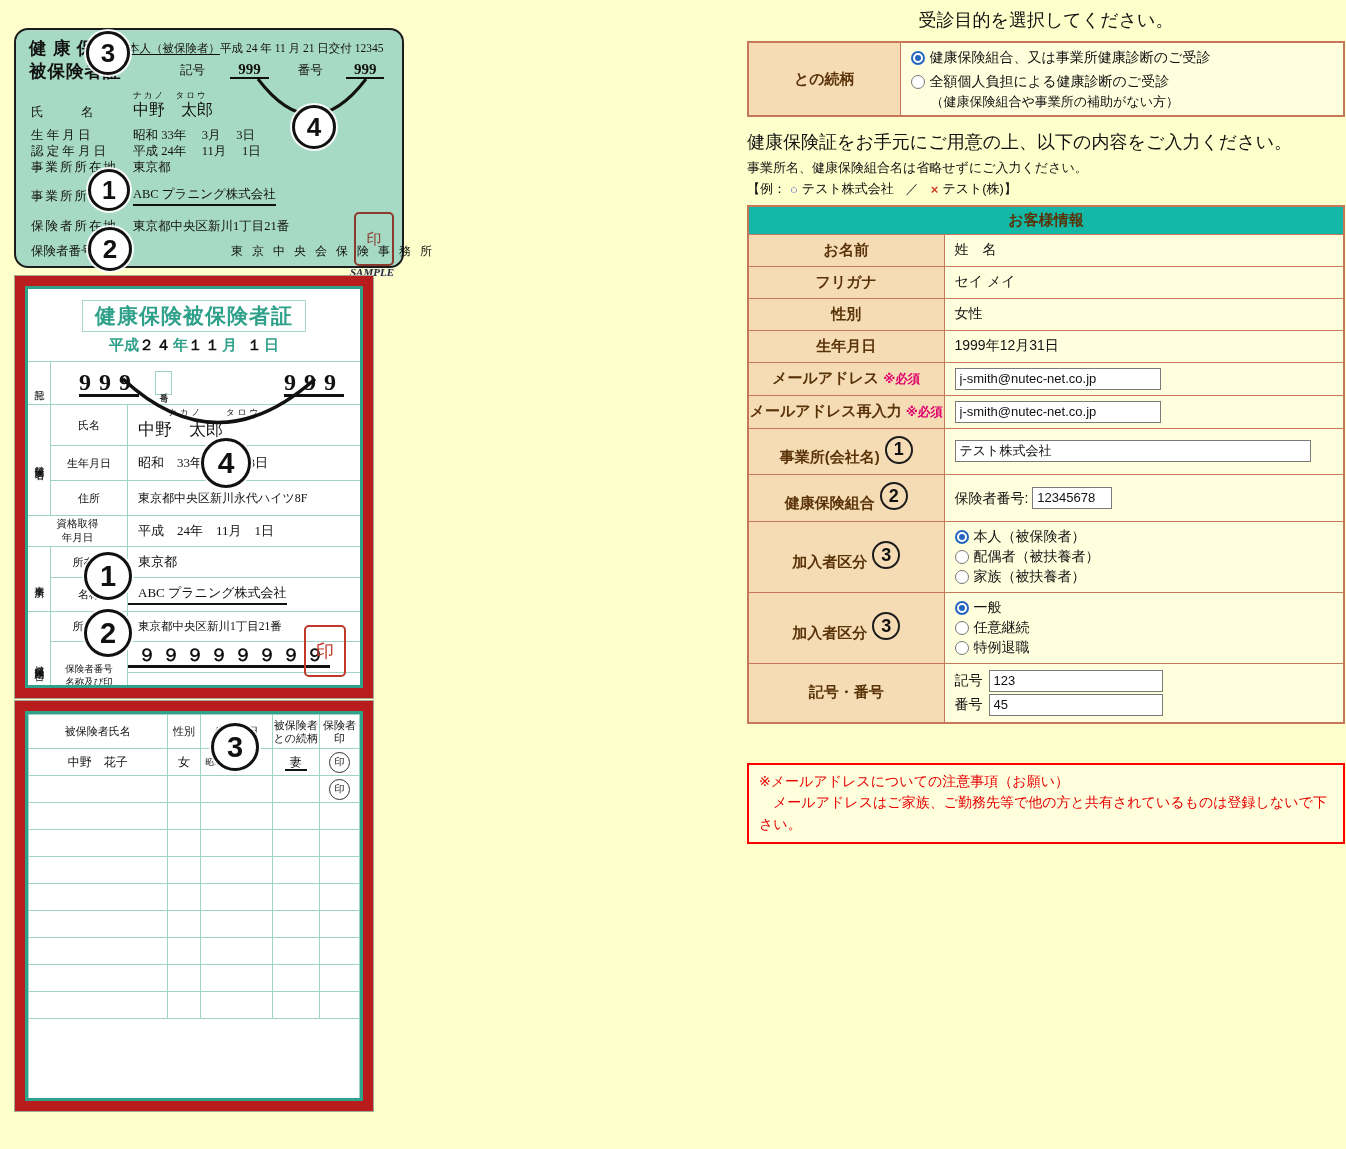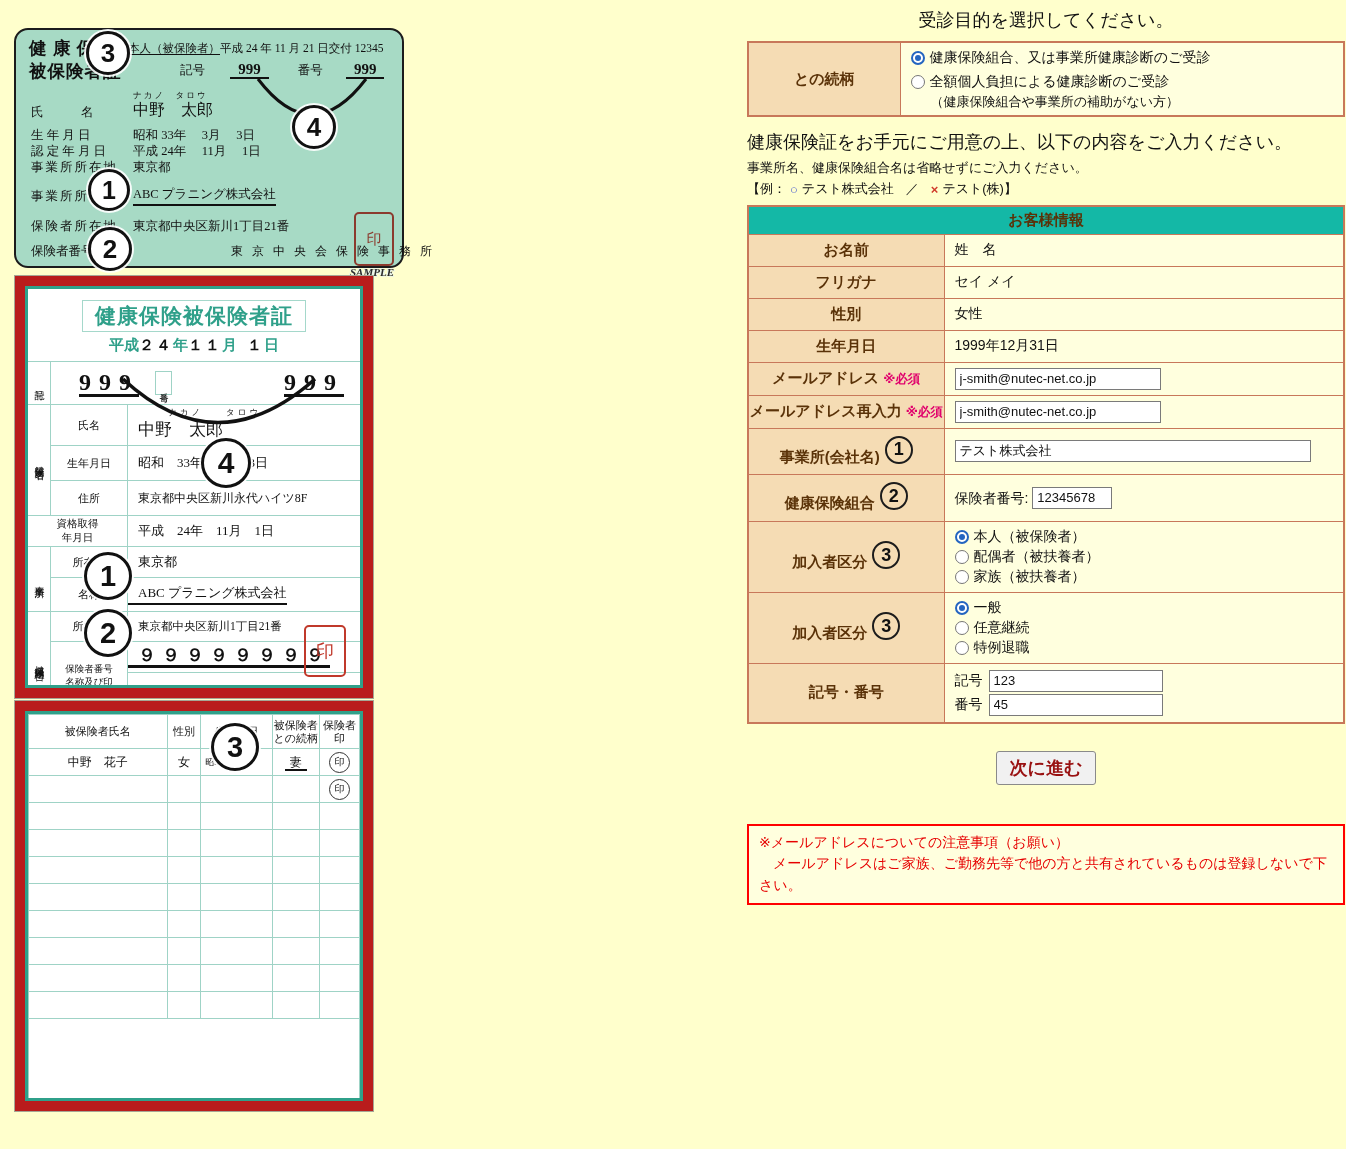--- a/index.html
+++ b/index.html
@@ -495,23 +495,20 @@
           </div>
           <div class="kigo-line">
             <span class="inline-lab">番号</span>
             <input class="txt w-kigo" value="45" style="">
           </div>
         </td>
       </tr>
     </tbody>
       </table>
 
-    <div class="btn-wrap">
-      <button class="next-btn">次に進む</button>
-    </div>
 
     <div class="warn-box">
       <div>※メールアドレスについての注意事項（お願い）</div>
       <div class="warn-l2">メールアドレスはご家族、ご勤務先等で他の方と共有されているものは登録しないで下さい。</div>
     </div>
   </div>
 
 </div>
 
 </body></html>

